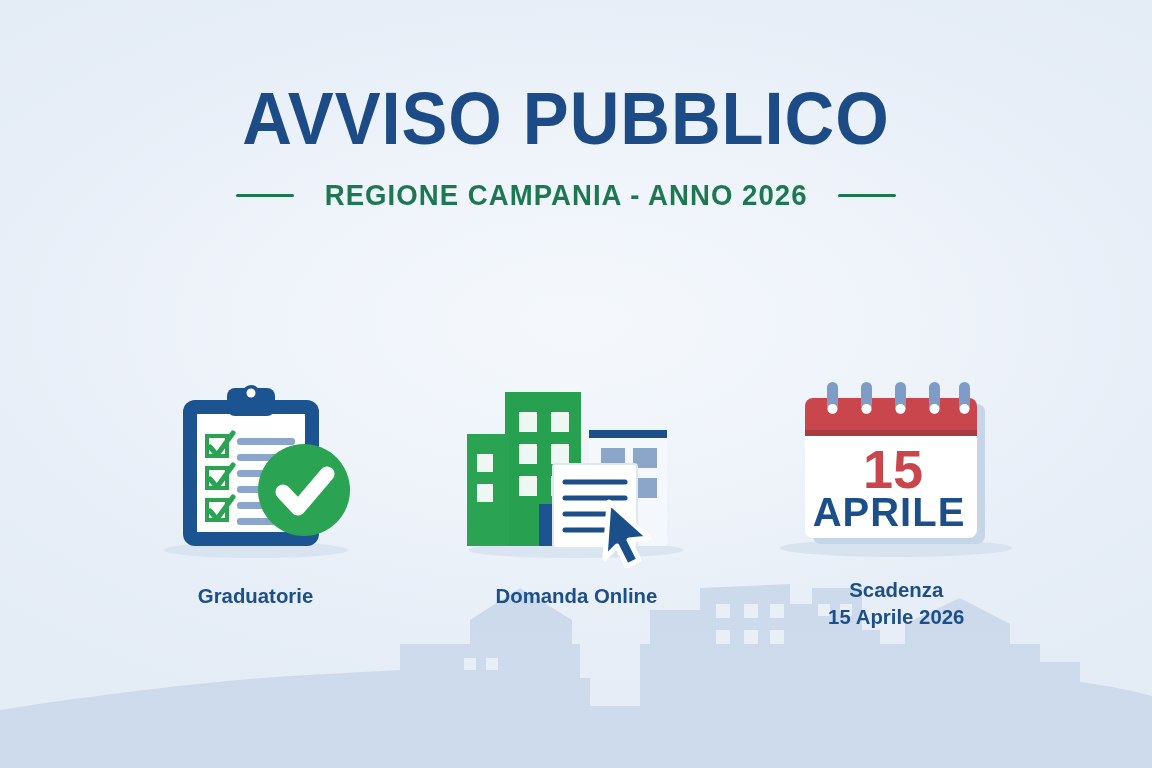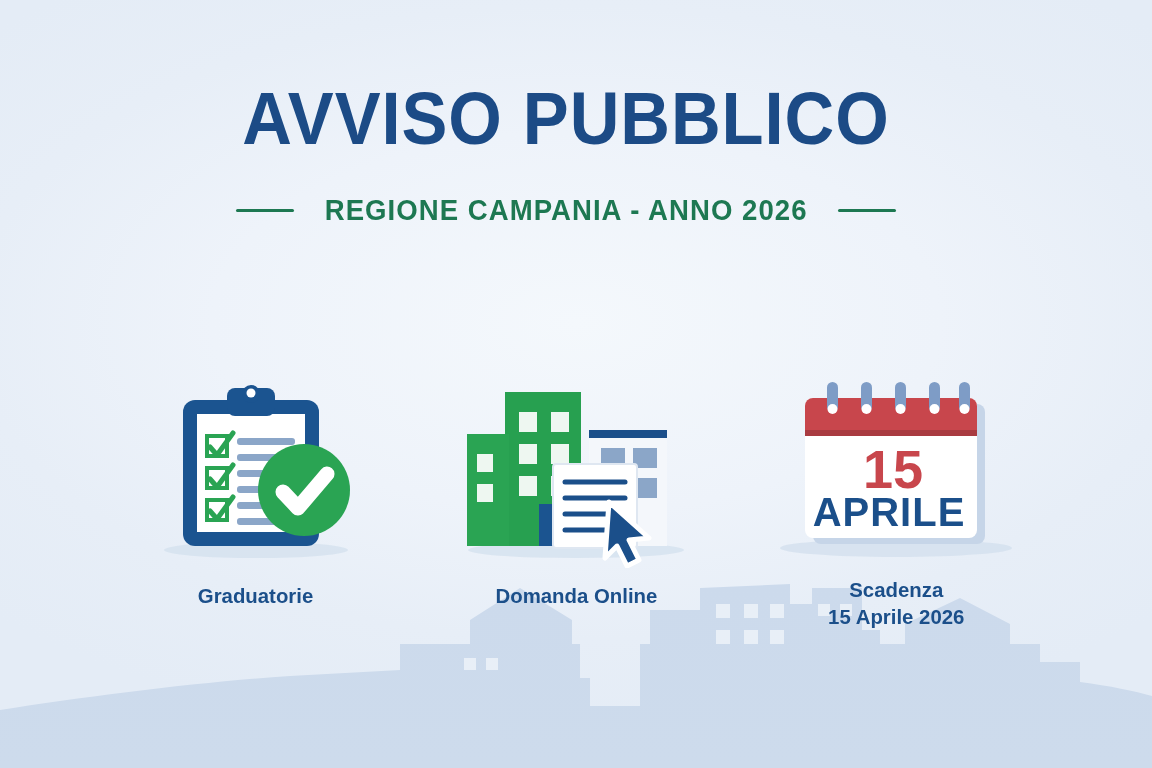--- a/index.html
+++ b/index.html
@@ -55,21 +55,21 @@
     width:800px; height:92px;
     display:flex; align-items:center; justify-content:center;
     color:#ffffff;
     font-size:46px;
     font-weight:bold;
     letter-spacing:.3px;
     text-shadow:0 2px 3px rgba(0,0,0,.20);
     transform:scaleX(0.96);
   }
   #subtitle-row{
-    margin-top:38px;
+    margin-top:23px;
     display:flex; align-items:center; justify-content:center; gap:18px;
   }
   .rule{ width:58px; height:3px; background:#1d7852; border-radius:2px; }
   #subtitle{
     color:#1d7852;
     font-size:29px;
     font-weight:bold;
     letter-spacing:1.1px;
     transform:scaleX(0.95);
   }

